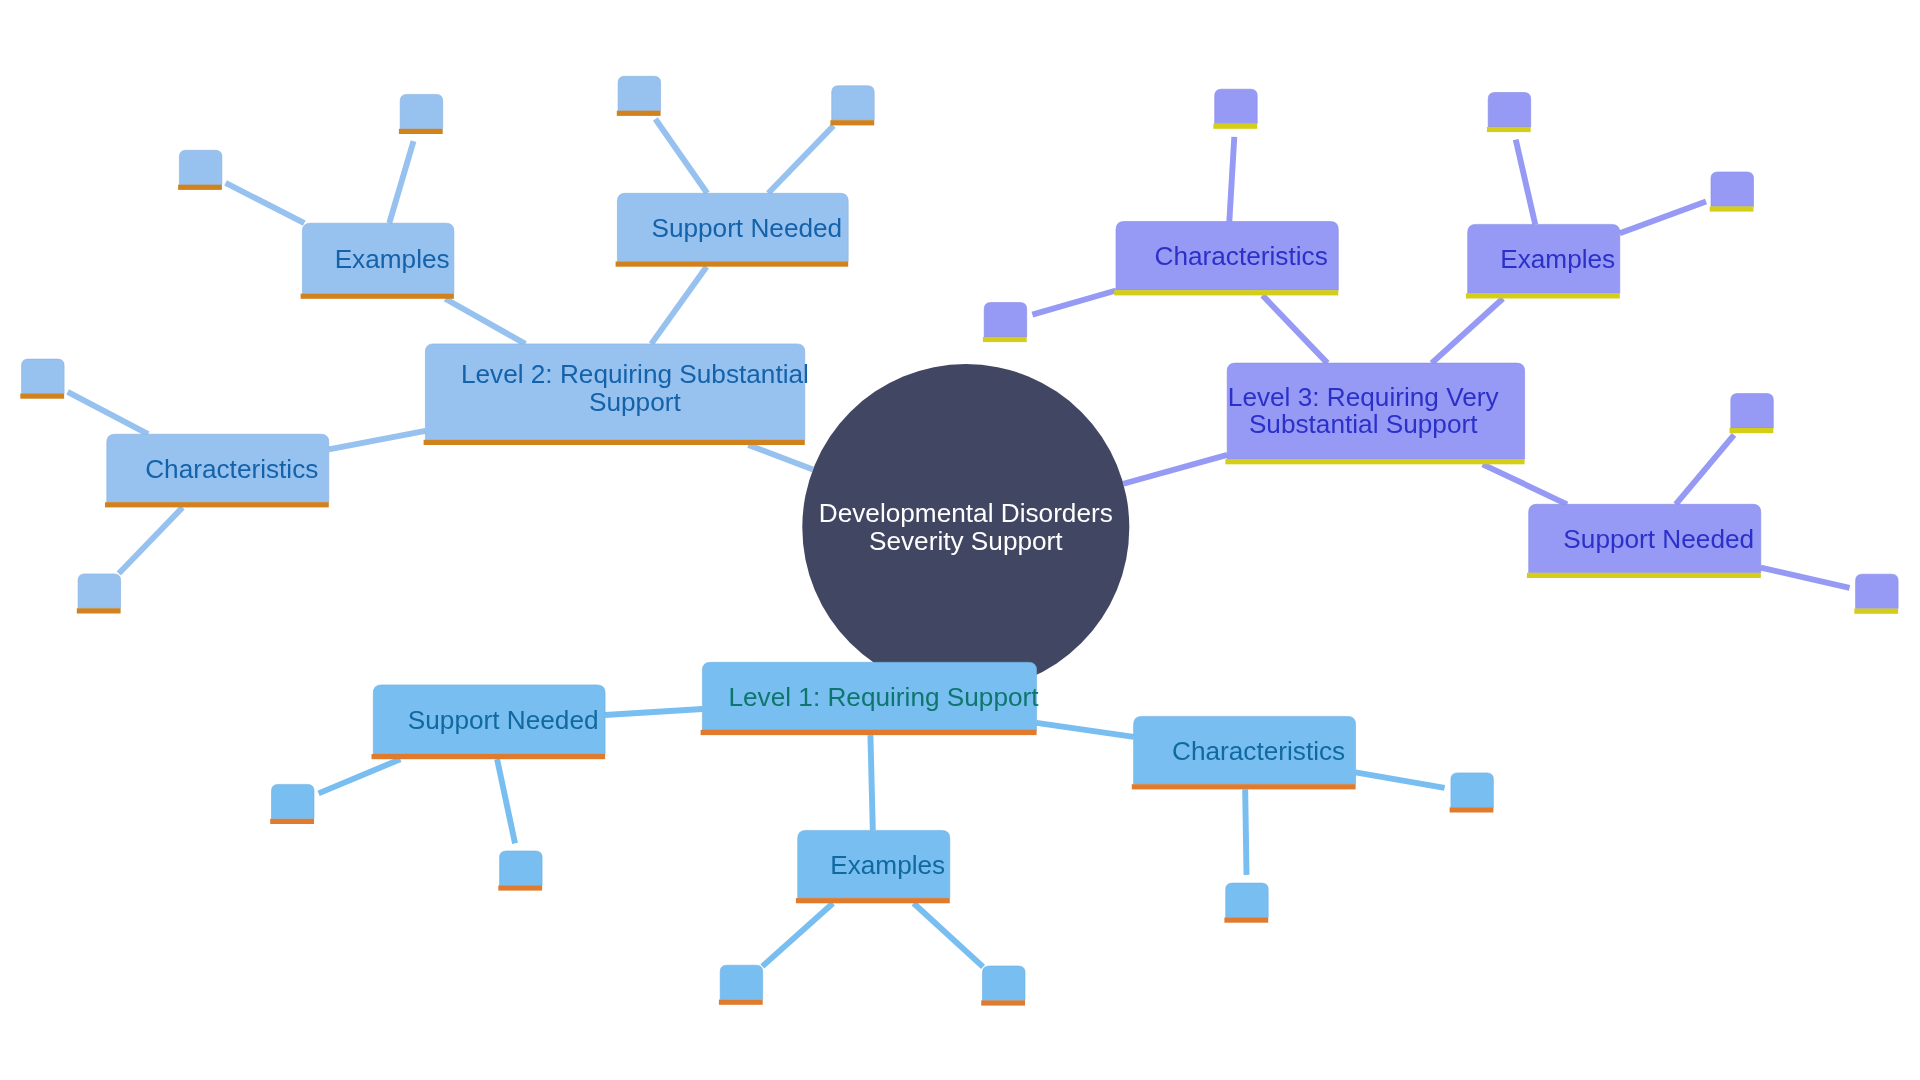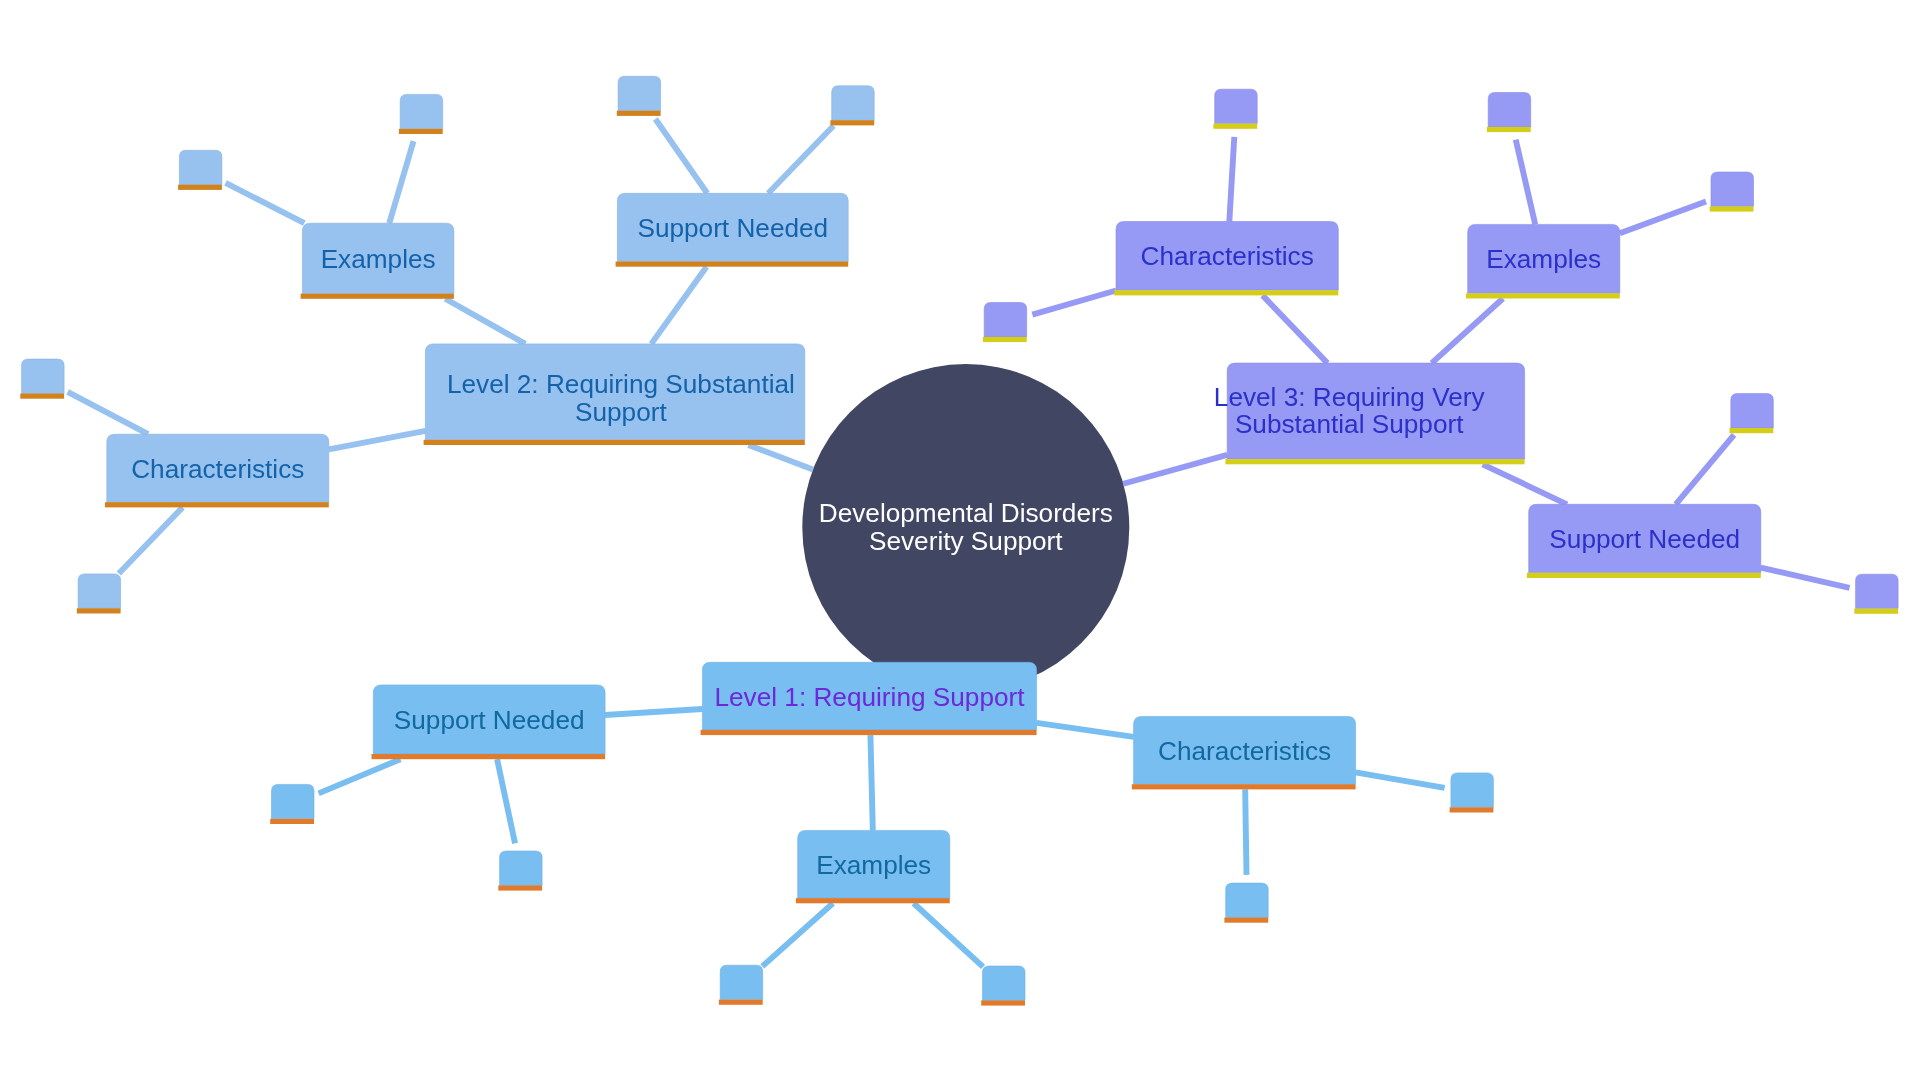--- a/index.html
+++ b/index.html
@@ -5,21 +5,21 @@
 <style>
   html,body{margin:0;padding:0;}
   body{width:1920px;height:1080px;background:#ffffff;overflow:hidden;
        font-family:"Liberation Sans",sans-serif;-webkit-font-smoothing:antialiased;}
   #stage{position:relative;width:1920px;height:1080px;}
   svg.layer{position:absolute;left:0;top:0;width:1920px;height:1080px;}
   #edges{z-index:1;}
   #nodes{z-index:2;}
   .nlabel{position:absolute;z-index:6;display:flex;align-items:center;
           justify-content:center;text-align:center;line-height:1.046;
-          white-space:pre;pointer-events:none;}
+          white-space:pre;pointer-events:none;padding-left:14px;}
   .root{position:absolute;z-index:3;display:flex;align-items:center;
         justify-content:center;text-align:center;color:#ffffff;line-height:1.06;
         white-space:pre;}
   #boxes{z-index:4;}
 </style>
 </head>
 <body>
 
 <div id="stage">
   <svg class="layer" id="edges" viewBox="0 0 1920 1080">
@@ -174,27 +174,27 @@
         <path d="M 1450.9 807.3 L 1450.9 779.4 Q 1450.9 772.9 1457.4 772.9 L 1486.9 772.9 Q 1493.4 772.9 1493.4 779.4 L 1493.4 807.3 Z" fill="#78bef0" stroke="#6fb0e2" stroke-width="0.6"></path>
         <rect x="1449.6000000000001" y="807.3" width="43.8" height="5.2" fill="#e07b2e"></rect>
       </g>
       <g>
         <path d="M 1225.7 917.5 L 1225.7 889.6 Q 1225.7 883.1 1232.2 883.1 L 1261.7 883.1 Q 1268.2 883.1 1268.2 889.6 L 1268.2 917.5 Z" fill="#78bef0" stroke="#6fb0e2" stroke-width="0.6"></path>
         <rect x="1224.4" y="917.5" width="43.8" height="5.2" fill="#e07b2e"></rect>
       </g>
     </svg>
 <div class="root" style="left: 802.3px; top: 364px; width: 327px; height: 327px; font-size: 26.2px;">Developmental Disorders
 Severity Support</div>
-    <div class="nlabel" style="left: 425.4px; top: 348px; width: 391px; height: 101.1px; font-size: 26.2px; color: rgb(20, 98, 169);">Level 2: Requiring Substantial
+    <div class="nlabel" style="left: 425.4px; top: 338px; width: 391px; height: 101.1px; font-size: 26.2px; color: rgb(20, 98, 169);">Level 2: Requiring Substantial
 Support</div>
     <div class="nlabel" style="left: 302.4px; top: 224.5px; width: 151.5px; height: 70.4px; font-size: 26.2px; color: rgb(20, 98, 169);">Examples</div>
     <div class="nlabel" style="left: 617.4px; top: 194.6px; width: 230.8px; height: 68.2px; font-size: 26.2px; color: rgb(20, 98, 169);">Support Needed</div>
     <div class="nlabel" style="left: 106.8px; top: 435.5px; width: 222px; height: 68px; font-size: 26.2px; color: rgb(20, 98, 169);">Characteristics</div>
     <div class="nlabel" style="left: 1227.2px; top: 360.9px; width: 244px; height: 101.2px; font-size: 26.2px; color: rgb(43, 48, 201);">Level 3: Requiring Very
 Substantial Support</div>
     <div class="nlabel" style="left: 1116px; top: 222.8px; width: 222.3px; height: 68.7px; font-size: 26.2px; color: rgb(43, 48, 201);">Characteristics</div>
     <div class="nlabel" style="left: 1467.7px; top: 225.7px; width: 152.1px; height: 68.9px; font-size: 26.2px; color: rgb(43, 48, 201);">Examples</div>
     <div class="nlabel" style="left: 1528.7px; top: 505.6px; width: 232.1px; height: 68.5px; font-size: 26.2px; color: rgb(43, 48, 201);">Support Needed</div>
-    <div class="nlabel" style="left: 702.4px; top: 663.6px; width: 334.2px; height: 67.6px; font-size: 26.2px; color: #6d28d9;">Level 1: Requiring Support</div>
+    <div class="nlabel" style="left: 702.4px; top: 663.6px; width: 334.2px; height: 67.6px; font-size: 26.2px; color: #0f766e;">Level 1: Requiring Support</div>
     <div class="nlabel" style="left: 373.3px; top: 686.2px; width: 231.8px; height: 69.1px; font-size: 26.2px; color: rgb(17, 105, 160);">Support Needed</div>
     <div class="nlabel" style="left: 797.7px; top: 831.7px; width: 152.1px; height: 67.7px; font-size: 26.2px; color: rgb(17, 105, 160);">Examples</div>
     <div class="nlabel" style="left: 1133.6px; top: 717.7px; width: 222px; height: 67.8px; font-size: 26.2px; color: rgb(17, 105, 160);">Characteristics</div>
   </div>
 
 </body></html>

